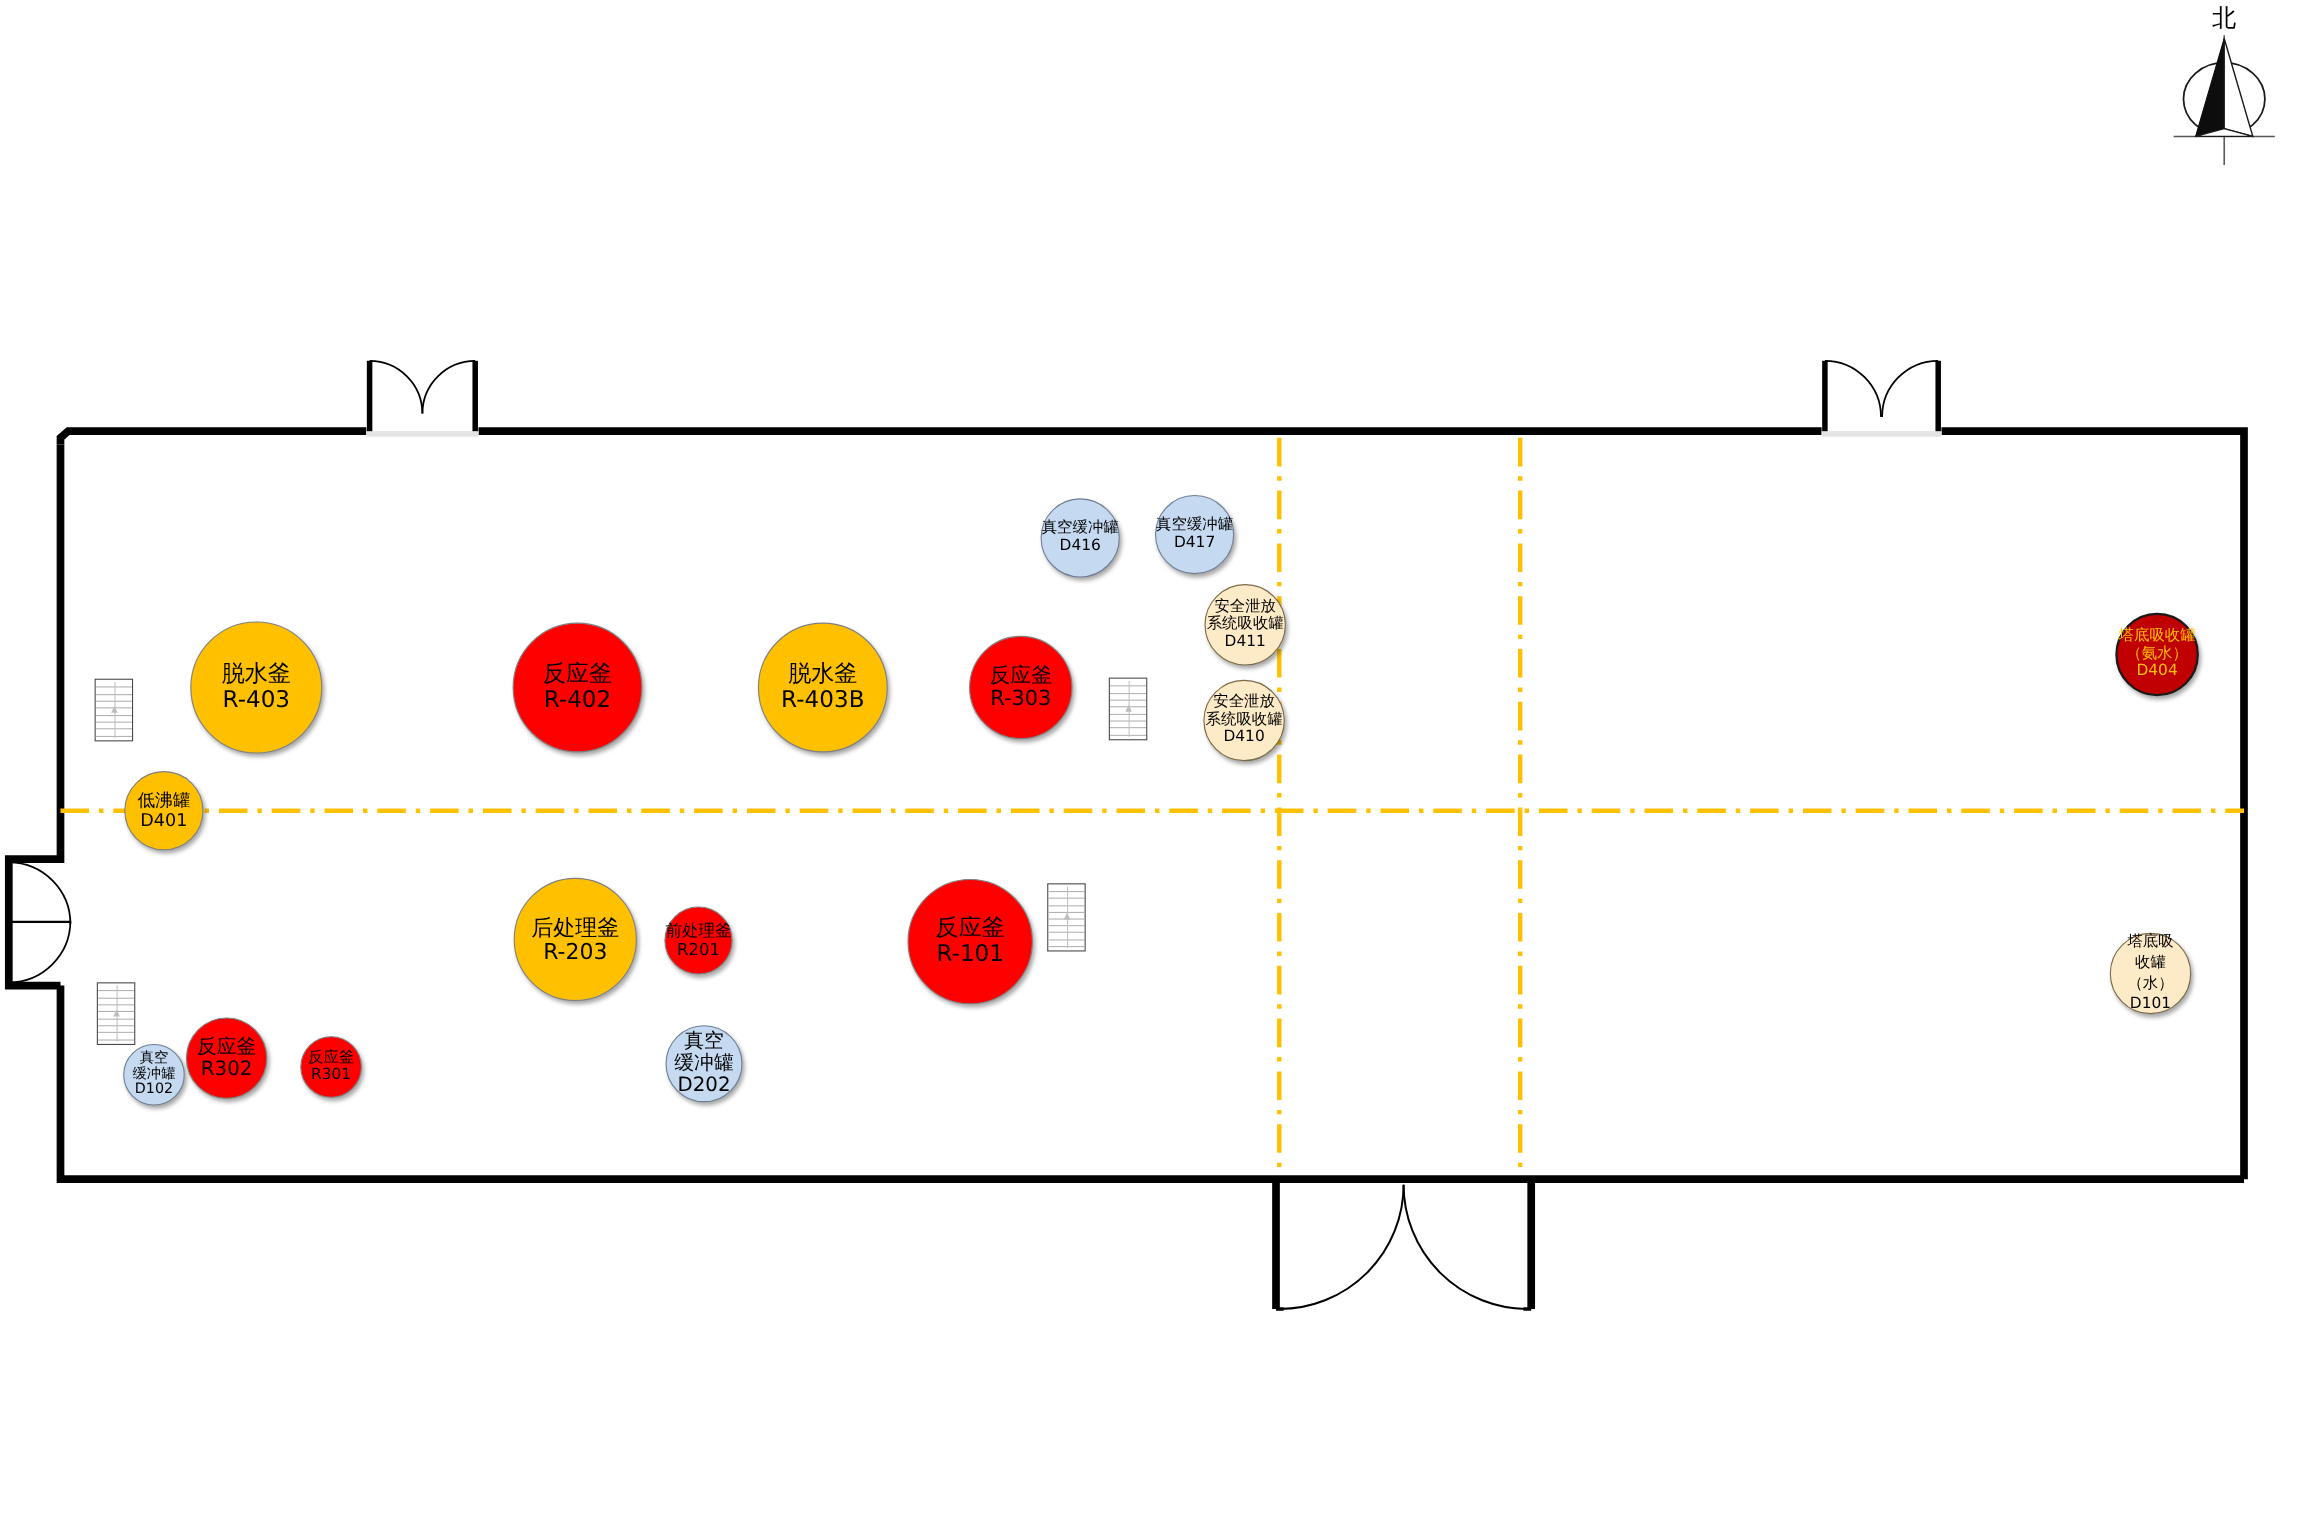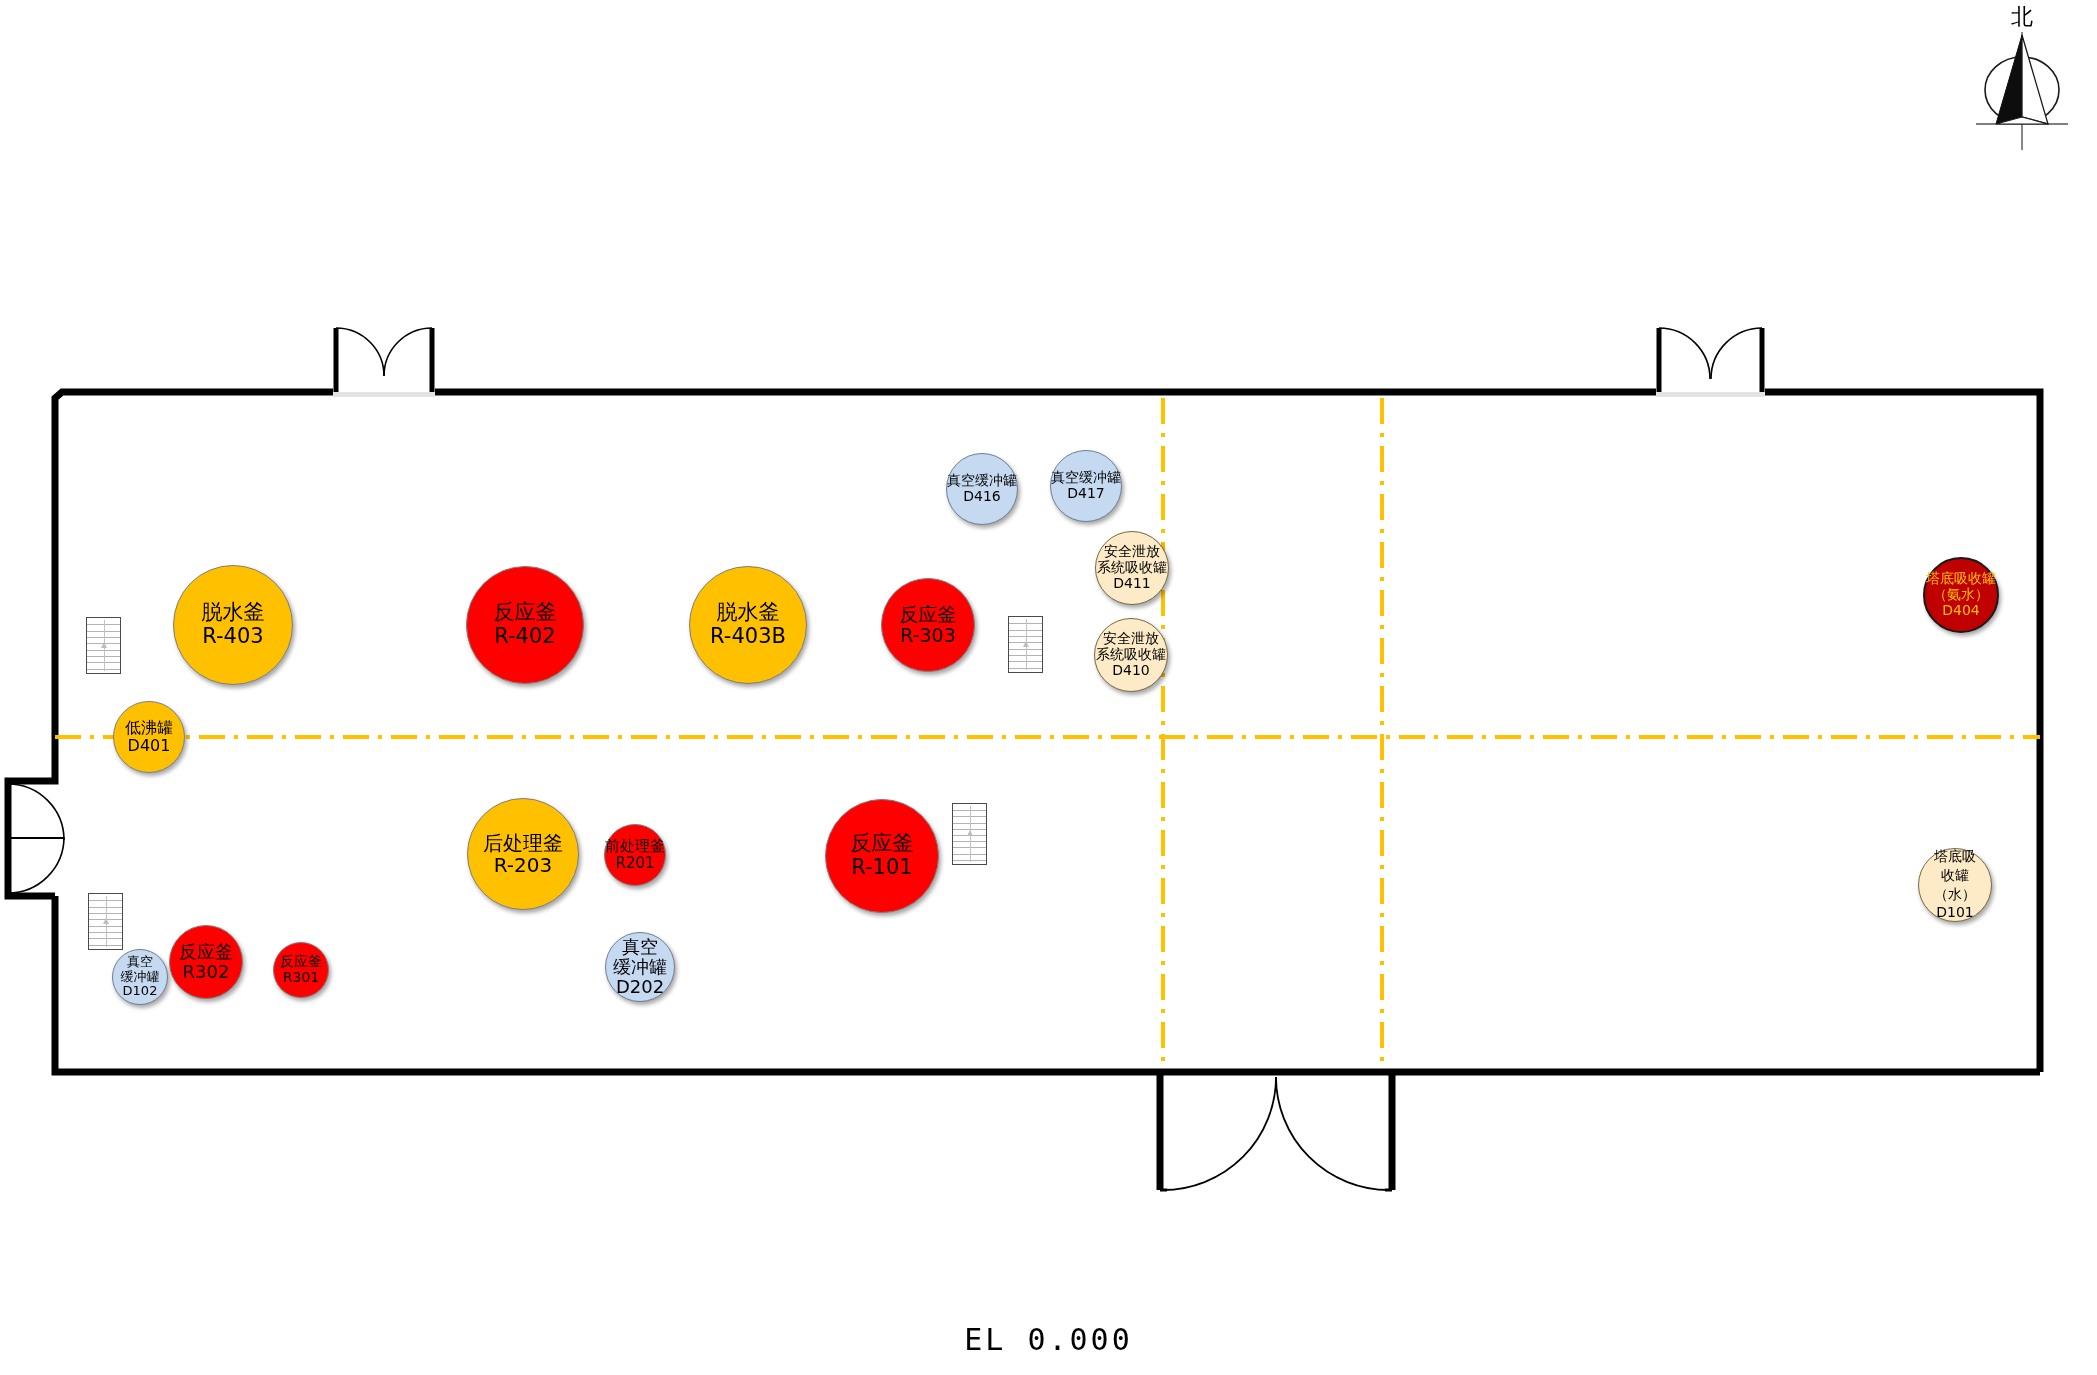--- a/index.html
+++ b/index.html
@@ -190,21 +190,20 @@
     <polygon points="64,33 64,115 90,122" fill="#ffffff" stroke="#1a1a1a" stroke-width="1.3"></polygon>
     <polygon points="38,122 64,115 90,122" fill="#ffffff" stroke="#1a1a1a" stroke-width="1.2"></polygon>
   </g>
 </svg>
 
 <div class="layer">
 
 
   <div id="northlabel">北</div>
 
-  <div id="elnote">EL  0.000</div>
 
   <div id="stair-host">
       <div class="stair" style="left: 86px; top: 617px; width: 35px; height: 57px;">
         <div class="tread" style="top: 6.33333px;"></div>
         <div class="tread" style="top: 12.6667px;"></div>
         <div class="tread" style="top: 19px;"></div>
         <div class="tread" style="top: 25.3333px;"></div>
         <div class="tread" style="top: 31.6667px;"></div>
         <div class="tread" style="top: 38px;"></div>
         <div class="tread" style="top: 44.3333px;"></div>

